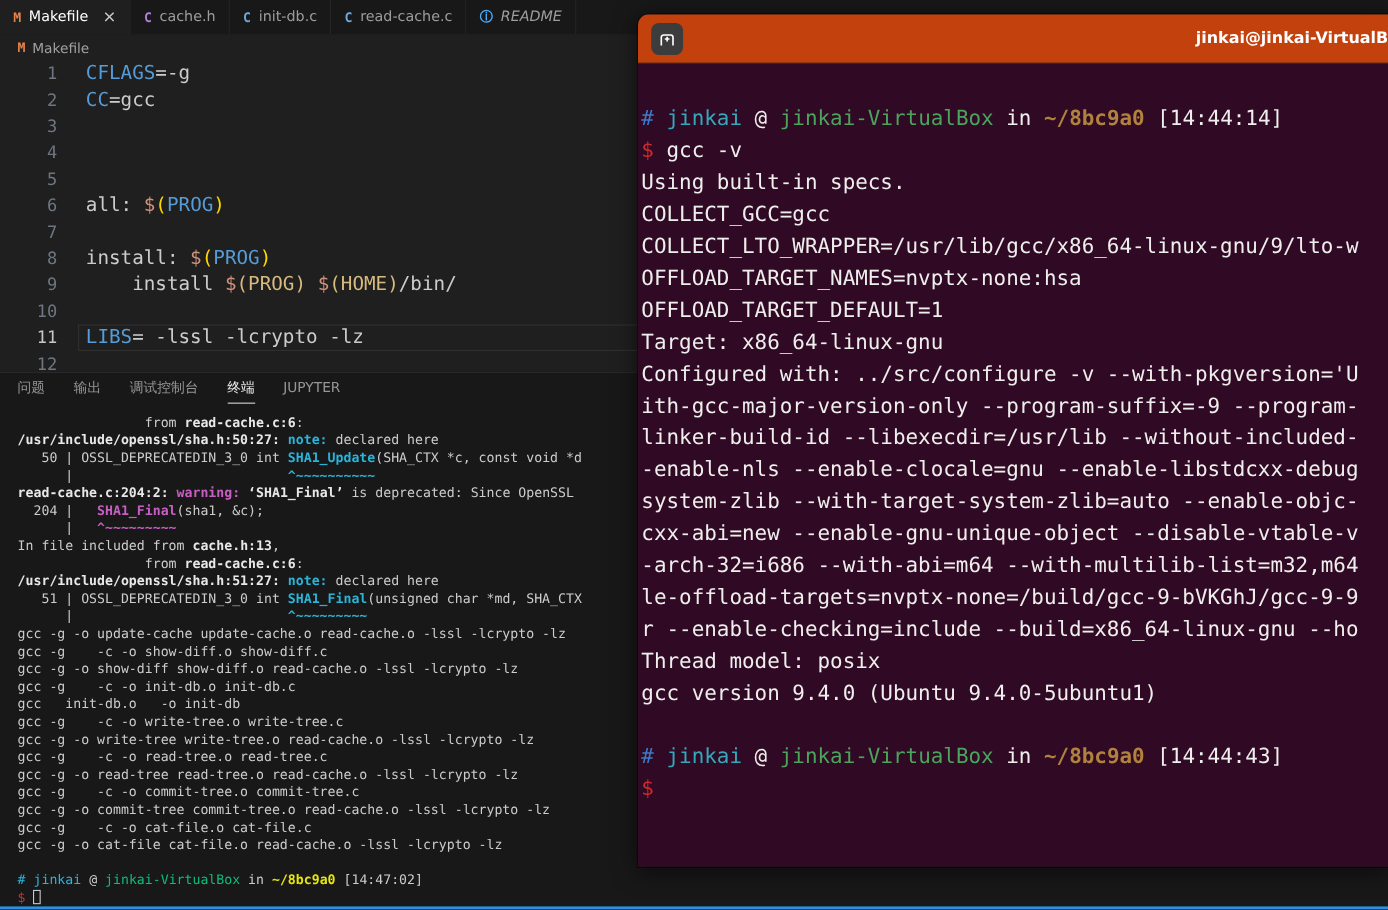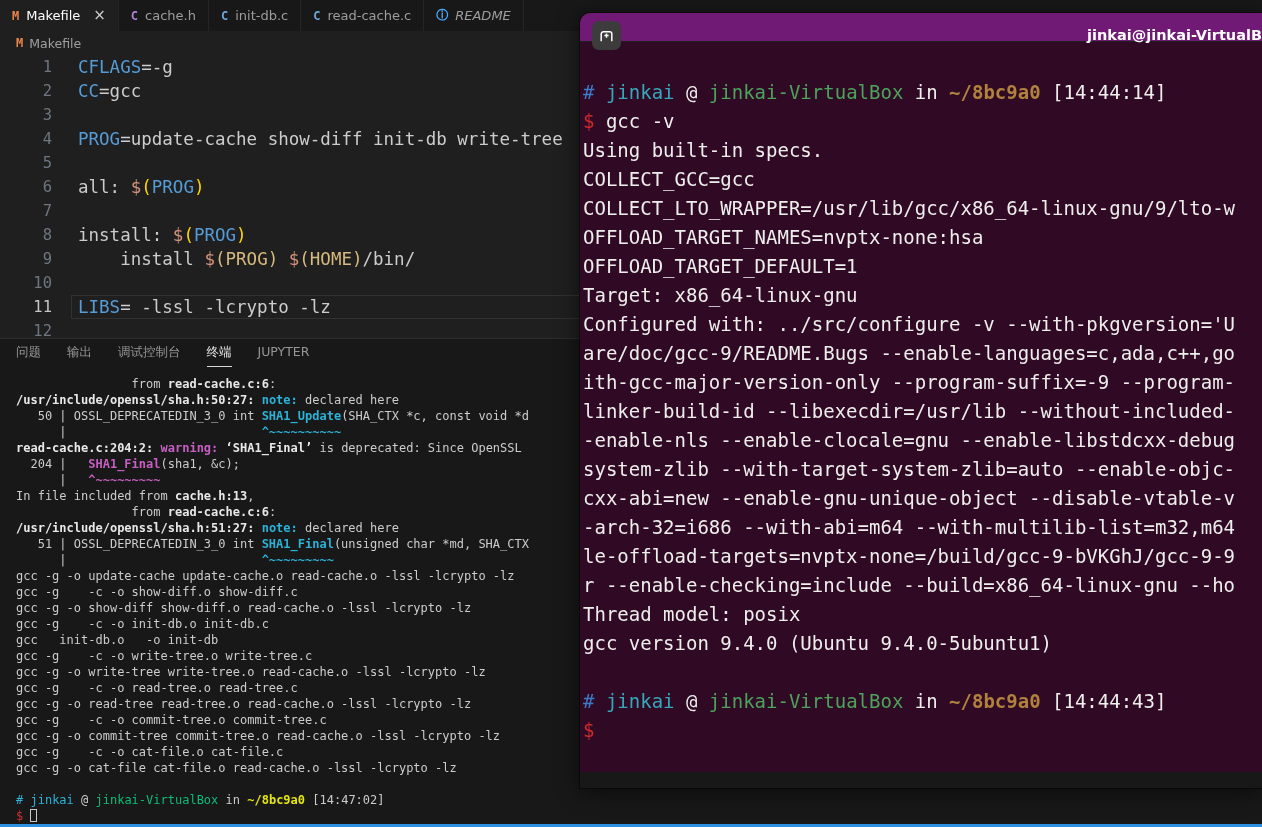--- a/index.html
+++ b/index.html
@@ -44,21 +44,21 @@
   .term-left { padding:9px 0 0 16px; font-family:"DejaVu Sans Mono","Liberation Mono",monospace;
                font-size:12px; }
   .term-left .trow { height:16px; line-height:16px; white-space:pre; }
   .cursor-hollow { display:inline-block; width:7px; height:13px; border:1px solid #c8c8c8;
                    vertical-align:-2px; }
 
   
   .gwin { position:absolute; left:580px; top:13px; width:682px; height:775px;
           border-radius:10px 0 0 0; overflow:hidden;
           box-shadow:0 3px 22px rgba(0,0,0,0.6), 0 0 0 1px rgba(0,0,0,0.45); }
-  .gheader { position:relative; height:29px; background:#701a75; border-bottom:1px solid #202020; }
+  .gheader { position:relative; height:45px; background:#c2410c; border-bottom:1px solid #202020; }
   .gnewtab { position:absolute; left:12px; top:8px; width:29px; height:29px; border-radius:7px;
              background:#3c3c3c; display:flex; align-items:center; justify-content:center; }
   .gtitle { position:absolute; right:0; top:0; height:45px; line-height:45px; white-space:nowrap;
             color:#ffffff; font-weight:bold; font-size:14.5px; }
   .gbody { height:730px; background:#300a24; padding:7px 0 0 3px;
            font-family:"DejaVu Sans Mono","Liberation Mono",monospace; font-size:19px; }
   .gbody .trow { height:29px; line-height:29px; white-space:pre; }
 
   
   .blueline { position:absolute; left:0; right:0; bottom:0; height:3px; background:#2e90e0; z-index:50; }
@@ -94,21 +94,21 @@
 
   <div class="breadcrumb">
     <span class="ticon">M</span>
     <span>Makefile</span>
   </div>
 
   <div class="editor">
       <div class="cline"><span class="gut">1</span><span class="ctext"><span style="color: rgb(86, 156, 214);">CFLAGS</span><span style="color: rgb(204, 204, 204);">=-g</span></span></div>
       <div class="cline"><span class="gut">2</span><span class="ctext"><span style="color: rgb(86, 156, 214);">CC</span><span style="color: rgb(204, 204, 204);">=gcc</span></span></div>
       <div class="cline"><span class="gut">3</span><span class="ctext"></span></div>
-      <div class="cline"><span class="gut">4</span><span class="ctext"><span style="color: rgb(86, 156, 214);">PROG</span><span style="color: rgb(204, 204, 204);">=update-cache show-diff init-db write-tree</span></span></div>
+      <div class="cline"><span class="gut">4</span></div>
       <div class="cline"><span class="gut">5</span><span class="ctext"></span></div>
       <div class="cline"><span class="gut">6</span><span class="ctext"><span style="color: rgb(204, 204, 204);">all: </span><span style="color: rgb(209, 145, 122);">$</span><span style="color: rgb(255, 215, 0);">(</span><span style="color: rgb(86, 156, 214);">PROG</span><span style="color: rgb(255, 215, 0);">)</span></span></div>
       <div class="cline"><span class="gut">7</span><span class="ctext"></span></div>
       <div class="cline"><span class="gut">8</span><span class="ctext"><span style="color: rgb(204, 204, 204);">install: </span><span style="color: rgb(209, 145, 122);">$</span><span style="color: rgb(255, 215, 0);">(</span><span style="color: rgb(86, 156, 214);">PROG</span><span style="color: rgb(255, 215, 0);">)</span></span></div>
       <div class="cline"><span class="gut">9</span><span class="ctext"><span style="color: rgb(204, 204, 204);">    install </span><span style="color: rgb(209, 145, 122);">$</span><span style="color: rgb(215, 186, 125);">(PROG)</span><span style="color: rgb(204, 204, 204);"> </span><span style="color: rgb(209, 145, 122);">$</span><span style="color: rgb(215, 186, 125);">(HOME)</span><span style="color: rgb(204, 204, 204);">/bin/</span></span></div>
       <div class="cline"><span class="gut">10</span><span class="ctext"></span></div>
       <div class="cline cur"><span class="gut">11</span><span class="ctext"><span style="color: rgb(86, 156, 214);">LIBS</span><span style="color: rgb(204, 204, 204);">= -lssl -lcrypto -lz</span></span></div>
       <div class="cline"><span class="gut">12</span><span class="ctext"></span></div>
     </div>
 
@@ -166,21 +166,20 @@
         <div class="trow">&nbsp;</div>
         <div class="trow"><span style="color: rgb(59, 123, 200);"># </span><span style="color: rgb(53, 168, 188);">jinkai</span><span style="color: rgb(238, 238, 236);"> @ </span><span style="color: rgb(75, 164, 92);">jinkai-VirtualBox</span><span style="color: rgb(238, 238, 236);"> in </span><span style="color: rgb(176, 130, 61); font-weight: bold;">~/8bc9a0</span><span style="color: rgb(238, 238, 236);"> [14:44:14]</span></div>
         <div class="trow"><span style="color: rgb(204, 43, 43);">$</span><span style="color: rgb(238, 238, 236);"> gcc -v</span></div>
         <div class="trow"><span style="color: rgb(238, 238, 236);">Using built-in specs.</span></div>
         <div class="trow"><span style="color: rgb(238, 238, 236);">COLLECT_GCC=gcc</span></div>
         <div class="trow"><span style="color: rgb(238, 238, 236);">COLLECT_LTO_WRAPPER=/usr/lib/gcc/x86_64-linux-gnu/9/lto-w</span></div>
         <div class="trow"><span style="color: rgb(238, 238, 236);">OFFLOAD_TARGET_NAMES=nvptx-none:hsa</span></div>
         <div class="trow"><span style="color: rgb(238, 238, 236);">OFFLOAD_TARGET_DEFAULT=1</span></div>
         <div class="trow"><span style="color: rgb(238, 238, 236);">Target: x86_64-linux-gnu</span></div>
         <div class="trow"><span style="color: rgb(238, 238, 236);">Configured with: ../src/configure -v --with-pkgversion='U</span></div>
-        <div class="trow"><span style="color: rgb(238, 238, 236);">are/doc/gcc-9/README.Bugs --enable-languages=c,ada,c++,go</span></div>
         <div class="trow"><span style="color: rgb(238, 238, 236);">ith-gcc-major-version-only --program-suffix=-9 --program-</span></div>
         <div class="trow"><span style="color: rgb(238, 238, 236);">linker-build-id --libexecdir=/usr/lib --without-included-</span></div>
         <div class="trow"><span style="color: rgb(238, 238, 236);">-enable-nls --enable-clocale=gnu --enable-libstdcxx-debug</span></div>
         <div class="trow"><span style="color: rgb(238, 238, 236);">system-zlib --with-target-system-zlib=auto --enable-objc-</span></div>
         <div class="trow"><span style="color: rgb(238, 238, 236);">cxx-abi=new --enable-gnu-unique-object --disable-vtable-v</span></div>
         <div class="trow"><span style="color: rgb(238, 238, 236);">-arch-32=i686 --with-abi=m64 --with-multilib-list=m32,m64</span></div>
         <div class="trow"><span style="color: rgb(238, 238, 236);">le-offload-targets=nvptx-none=/build/gcc-9-bVKGhJ/gcc-9-9</span></div>
         <div class="trow"><span style="color: rgb(238, 238, 236);">r --enable-checking=include --build=x86_64-linux-gnu --ho</span></div>
         <div class="trow"><span style="color: rgb(238, 238, 236);">Thread model: posix</span></div>
         <div class="trow"><span style="color: rgb(238, 238, 236);">gcc version 9.4.0 (Ubuntu 9.4.0-5ubuntu1)</span></div>

